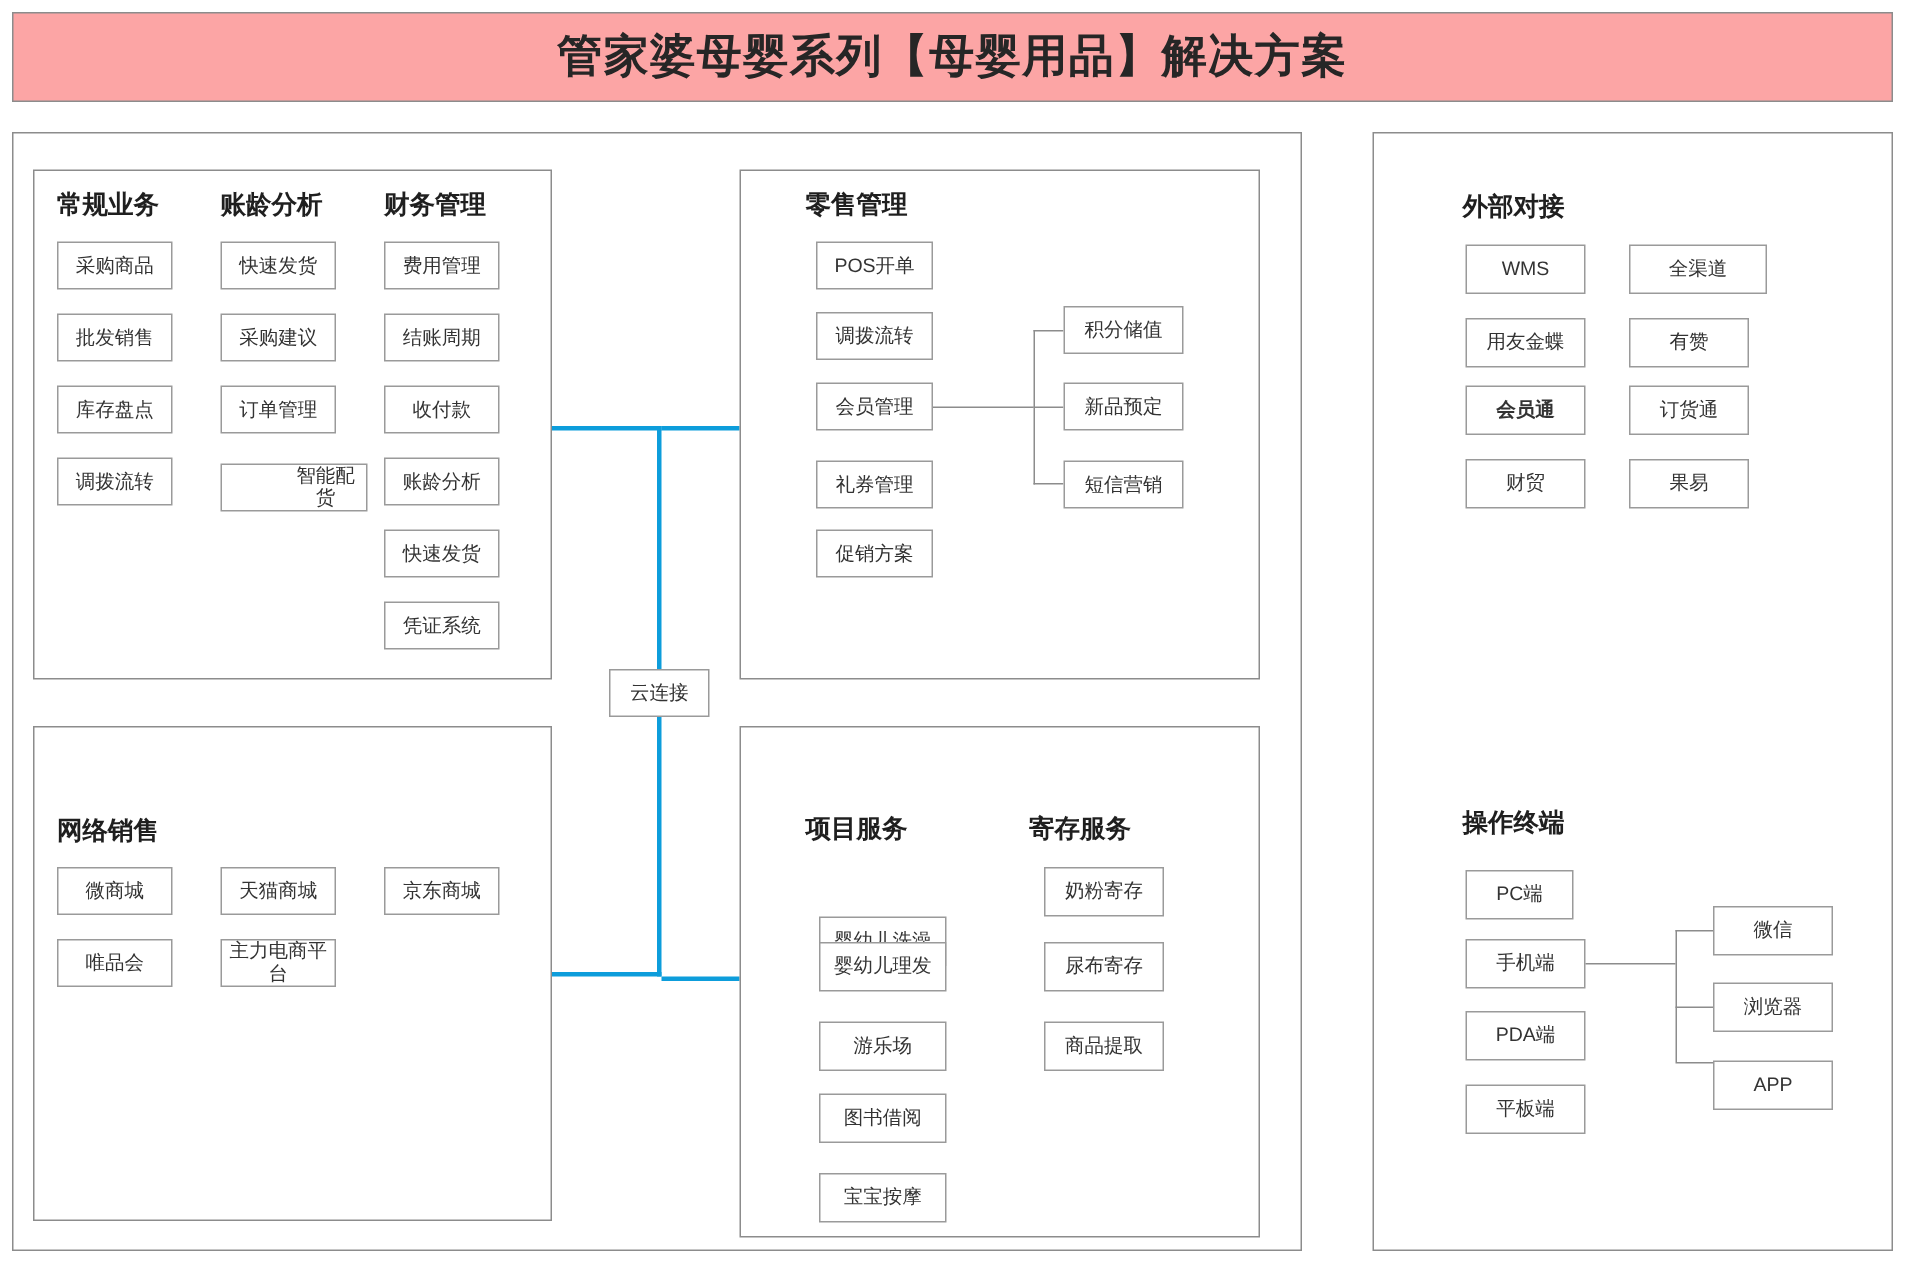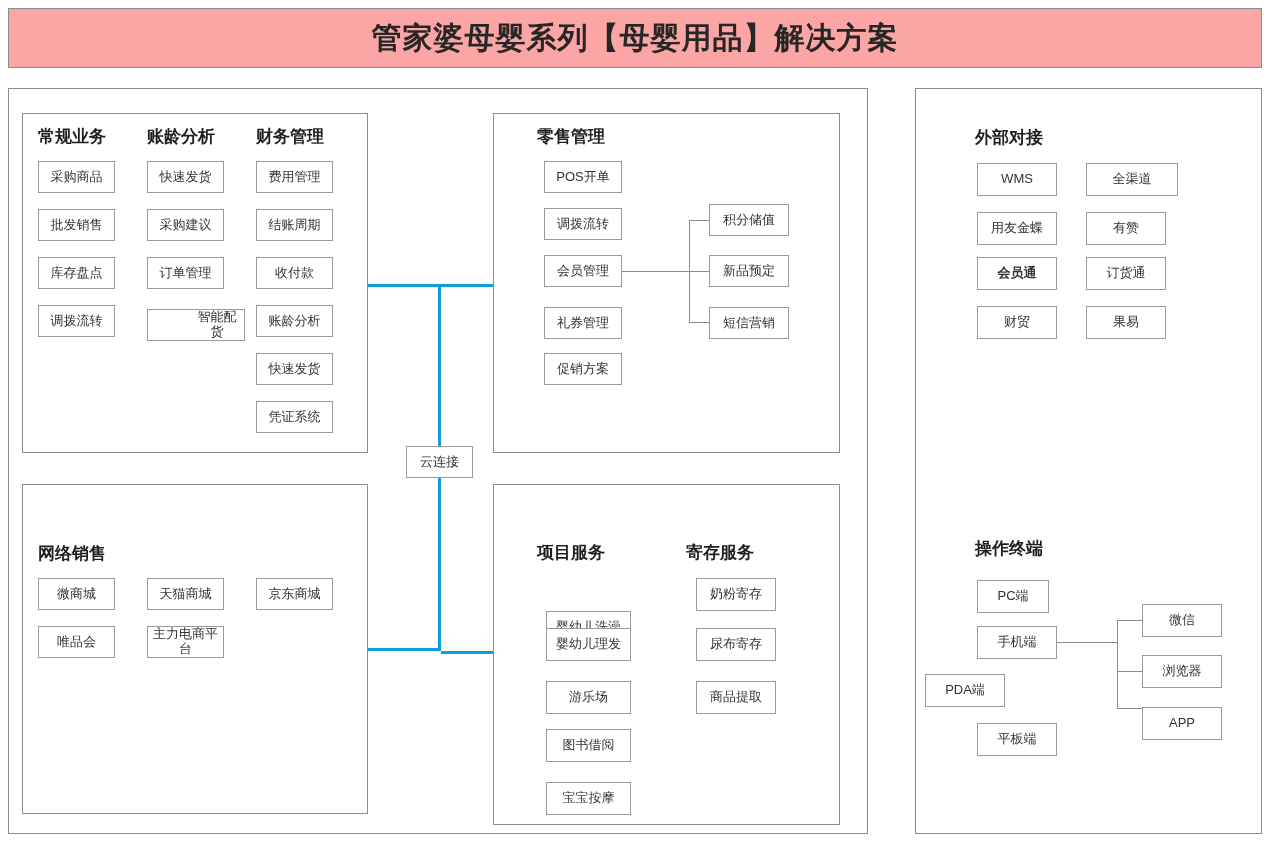--- a/index.html
+++ b/index.html
@@ -202,21 +202,21 @@
   <div class="node" style="left:1086px; top:212px; width:80px; height:33px;">有赞</div>
   <div class="node" style="left:1086px; top:257px; width:80px; height:33px;">订货通</div>
   <div class="node" style="left:1086px; top:306px; width:80px; height:33px;">果易</div>
 
   <div class="panel" id="panel-term"></div>
 
   <div class="heading" style="left:975px; top:540px;">操作终端</div>
 
   <div class="node" style="left:977px; top:580px; width:72px; height:33px;">PC端</div>
   <div class="node" style="left:977px; top:626px; width:80px; height:33px;">手机端</div>
-  <div class="node" style="left:925px; top:674px; width:80px; height:33px;">PDA端</div>
+  <div class="node" style="left:977px; top:674px; width:80px; height:33px;">PDA端</div>
   <div class="node" style="left:977px; top:723px; width:80px; height:33px;">平板端</div>
 
   <div class="ln h" style="left:1057px; top:642px; width:60px;"></div>
   <div class="ln v" style="left:1117px; top:620px; height:88px;"></div>
   <div class="ln h" style="left:1117px; top:620px; width:25px;"></div>
   <div class="ln h" style="left:1117px; top:671px; width:25px;"></div>
   <div class="ln h" style="left:1117px; top:708px; width:25px;"></div>
 
   <div class="node" style="left:1142px; top:604px; width:80px; height:33px;">微信</div>
   <div class="node" style="left:1142px; top:655px; width:80px; height:33px;">浏览器</div>

